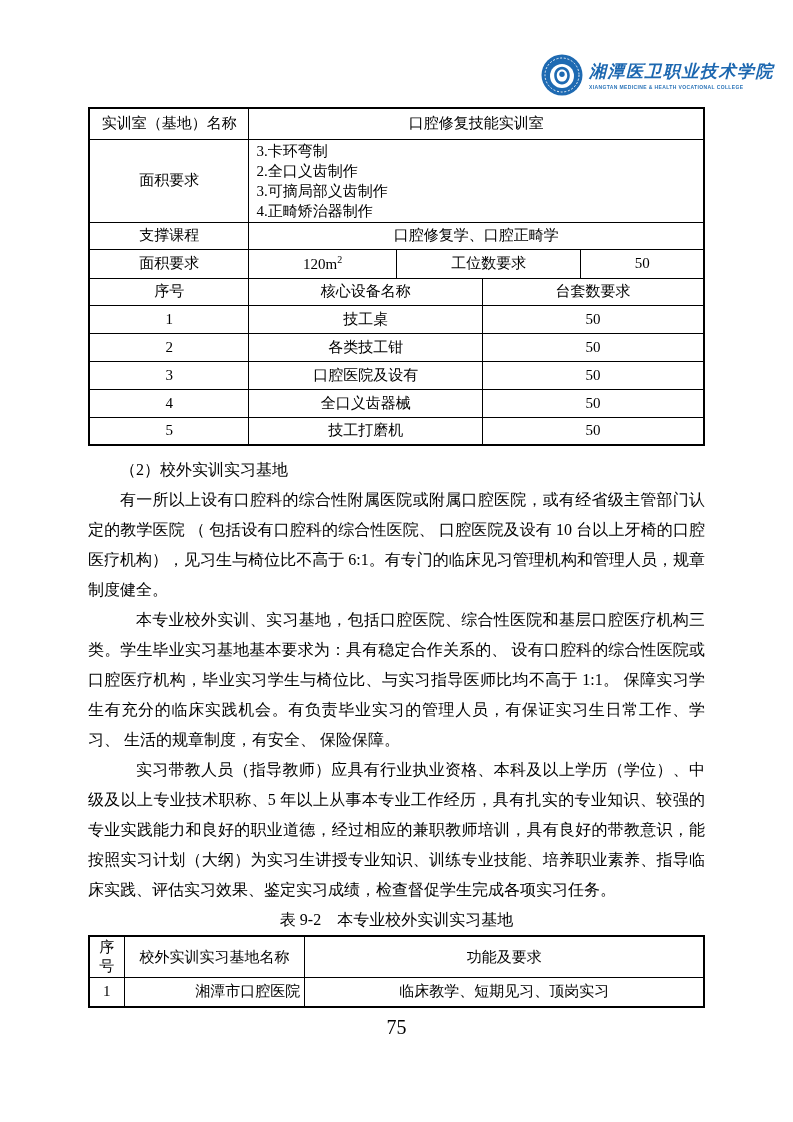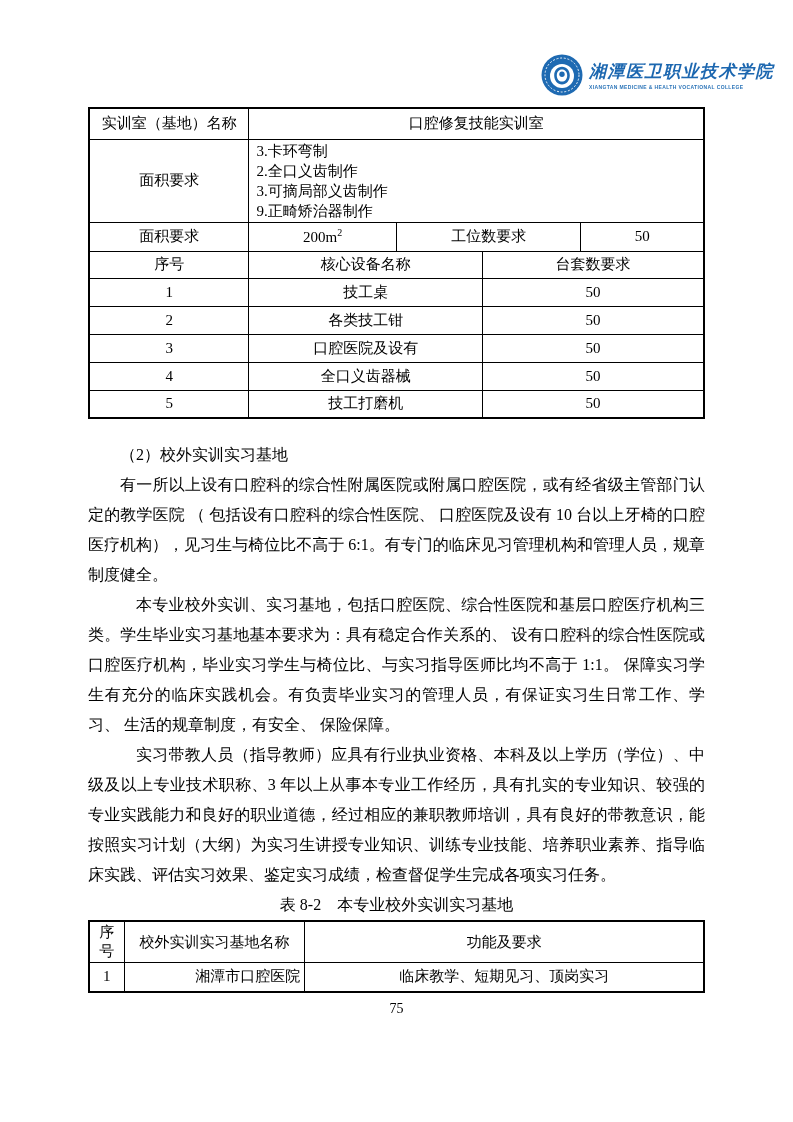--- a/index.html
+++ b/index.html
@@ -64,41 +64,41 @@
   .t1 .r-name td { height: 31px; }
   .t1 .r-proj td { height: 83px; }
   .t1 .r-course td, .t1 .r-head td { height: 27px; }
   .t1 .r-area td { height: 29px; }
   .t1 .r-equip td { height: 28px; }
   .proj-cell { text-align: left; padding-left: 7px; }
   .proj-cell div { line-height: 20px; }
   sup { font-size: 10px; }
   
   .body-text {
-    margin-top: 21px;
+    margin-top: 9px;
     font-size: 16px;
     line-height: 30px;
     text-align: justify;
     text-justify: inter-ideograph;
   }
   .body-text p { margin: 0; }
   .indent2 { text-indent: 2em; }
   .indent3 { text-indent: 3em; }
   .caption {
     text-align: center;
     text-indent: 0;
     margin-top: 7px;
     margin-bottom: 4px;
   }
   .t2 .r-head td { height: 28px; }
   .t2 .r-row td { height: 29px; }
   .t2 .name-cell { text-align: right; padding-left: 9px; }
   .pagenum {
     text-align: center;
-    font-size: 14px;
+    font-size: 20px;
     margin-top: 8px;
   }
 </style>
 </head>
 <body>
 
 <div class="page">
 
   <div class="logo">
     <svg width="42" height="42" viewBox="0 0 42 42">
@@ -128,26 +128,30 @@
           <tr class="r-name">
         <td>实训室（基地）名称</td>
         <td colspan="4">口腔修复技能实训室</td>
       </tr>
       <tr class="r-proj">
         <td>面积要求</td>
         <td colspan="4" class="proj-cell">
           <div>3.卡环弯制</div>
           <div>2.全口义齿制作</div>
           <div>3.可摘局部义齿制作</div>
-          <div>9.正畸矫治器制作</div>
+          <div>4.正畸矫治器制作</div>
         </td>
+      </tr>
+      <tr class="r-course">
+        <td>支撑课程</td>
+        <td colspan="4">口腔修复学、口腔正畸学</td>
       </tr>
       <tr class="r-area">
         <td>面积要求</td>
-        <td><span>200m</span><sup>2</sup></td>
+        <td><span>120m</span><sup>2</sup></td>
         <td colspan="2">工位数要求</td>
         <td>50</td>
       </tr>
       <tr class="r-head">
         <td>序号</td>
         <td colspan="2">核心设备名称</td>
         <td colspan="2">台套数要求</td>
       </tr>
       <tr class="r-equip">
         <td>1</td>
@@ -174,22 +178,22 @@
         <td colspan="2">技工打磨机</td>
         <td colspan="2">50</td>
       </tr>
     </tbody>
       </table>
 
     <div class="body-text">
       <p class="indent2">（2）校外实训实习基地</p>
       <p class="indent2">有一所以上设有口腔科的综合性附属医院或附属口腔医院，或有经省级主管部门认定的教学医院 （ 包括设有口腔科的综合性医院、 口腔医院及设有 10 台以上牙椅的口腔医疗机构），见习生与椅位比不高于 6:1。有专门的临床见习管理机构和管理人员，规章制度健全。</p>
       <p class="indent3">本专业校外实训、实习基地，包括口腔医院、综合性医院和基层口腔医疗机构三类。学生毕业实习基地基本要求为：具有稳定合作关系的、 设有口腔科的综合性医院或口腔医疗机构，毕业实习学生与椅位比、与实习指导医师比均不高于 1:1。 保障实习学生有充分的临床实践机会。有负责毕业实习的管理人员，有保证实习生日常工作、学习、 生活的规章制度，有安全、 保险保障。</p>
-      <p class="indent3">实习带教人员（指导教师）应具有行业执业资格、本科及以上学历（学位）、中级及以上专业技术职称、3 年以上从事本专业工作经历，具有扎实的专业知识、较强的专业实践能力和良好的职业道德，经过相应的兼职教师培训，具有良好的带教意识，能按照实习计划（大纲）为实习生讲授专业知识、训练专业技能、培养职业素养、指导临床实践、评估实习效果、鉴定实习成绩，检查督促学生完成各项实习任务。</p>
-      <p class="caption">表 8-2　本专业校外实训实习基地</p>
+      <p class="indent3">实习带教人员（指导教师）应具有行业执业资格、本科及以上学历（学位）、中级及以上专业技术职称、5 年以上从事本专业工作经历，具有扎实的专业知识、较强的专业实践能力和良好的职业道德，经过相应的兼职教师培训，具有良好的带教意识，能按照实习计划（大纲）为实习生讲授专业知识、训练专业技能、培养职业素养、指导临床实践、评估实习效果、鉴定实习成绩，检查督促学生完成各项实习任务。</p>
+      <p class="caption">表 9-2　本专业校外实训实习基地</p>
     </div>
 
     <table class="t2">
       <colgroup>
         <col style="width:5.7%">
           <col style="width:29.4%">
           <col style="width:64.9%">
       </colgroup>
       <tbody>
           <tr class="r-head">

